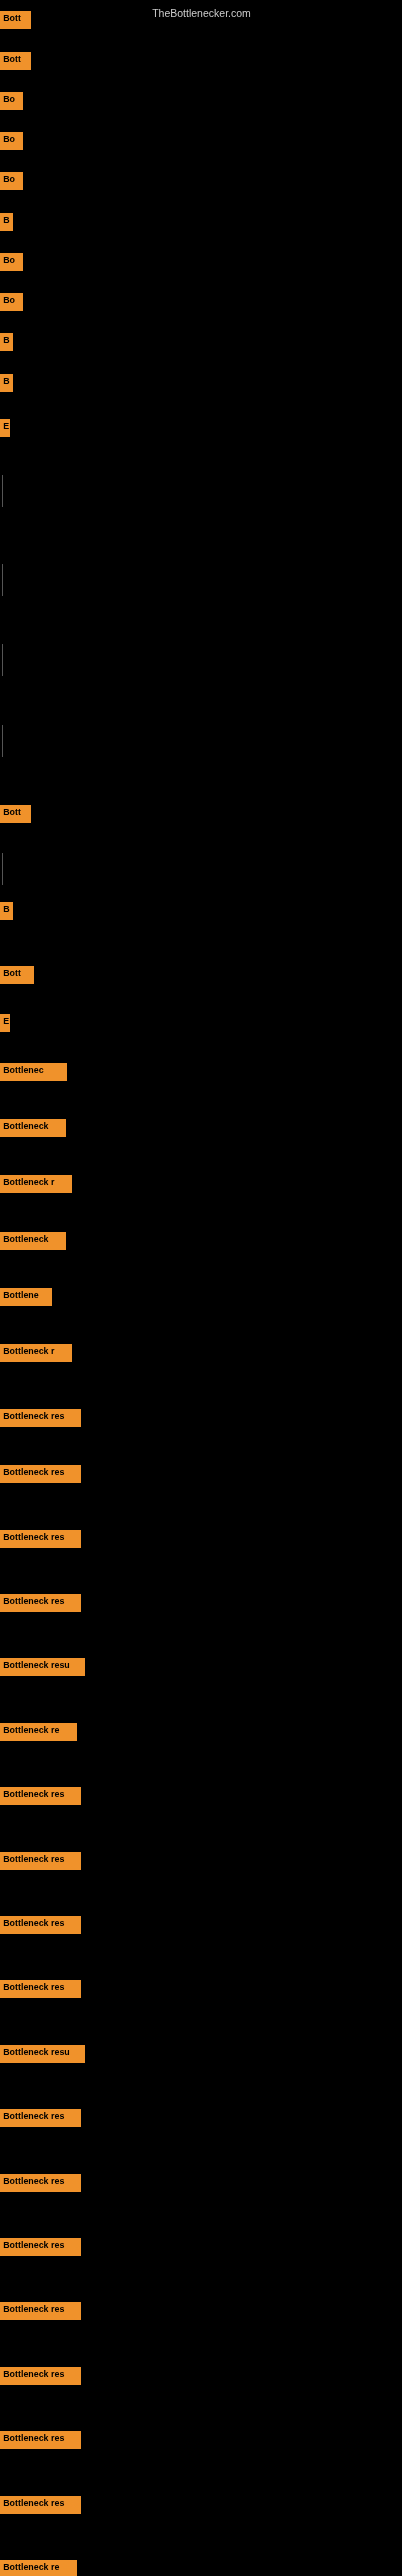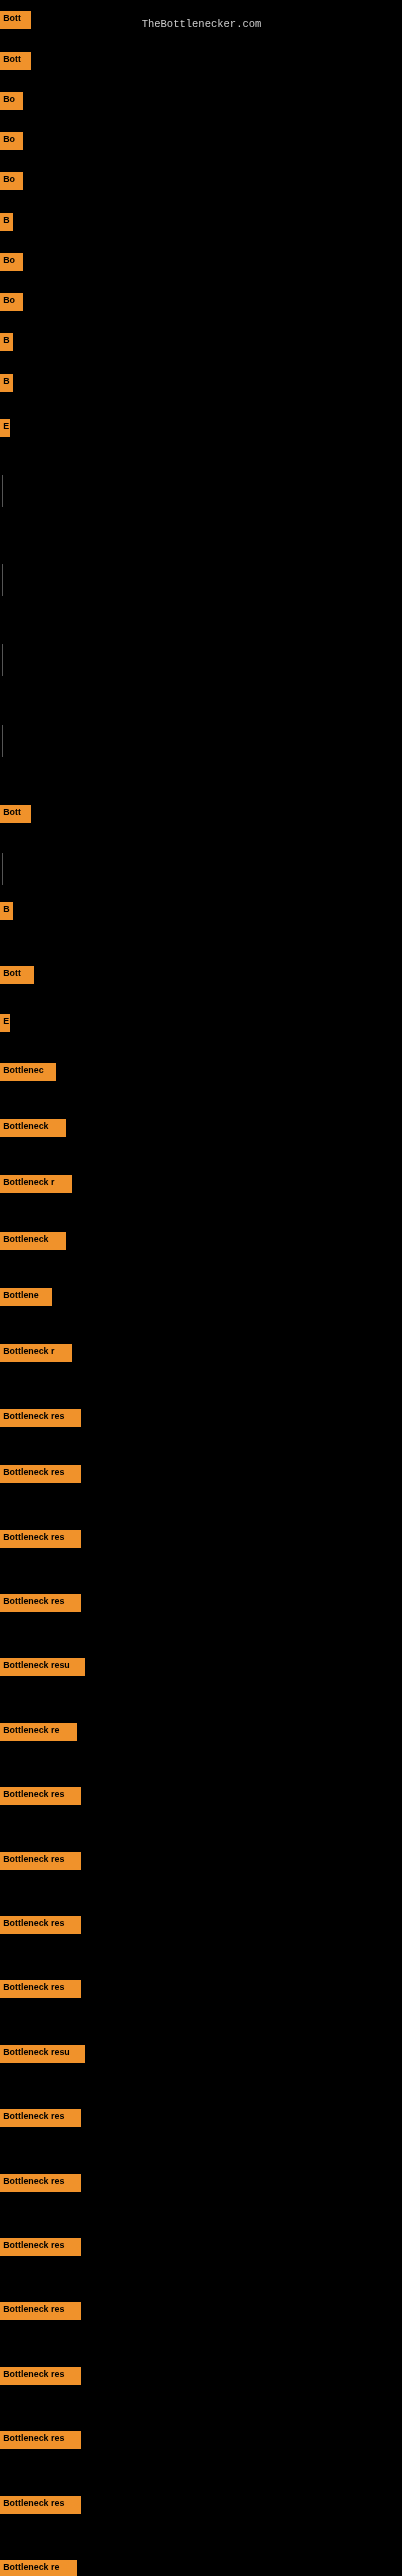--- a/index.html
+++ b/index.html
@@ -6,27 +6,26 @@
     body {
       background-color: #000;
       width: 403px;
       min-height: 2576px;
       font-family: Arial, sans-serif;
       position: relative;
       overflow-x: hidden;
     }
     .site-title {
       position: absolute;
-      top: 18px;
+      top: 7px;
       left: 50%;
       transform: translateX(-50%);
       color: #ccc;
       font-size: 10.5px;
       white-space: nowrap;
-      font-family: Liberation Mono, monospace;
     }
     .orange-label {
       position: absolute;
       background-color: #f0922b;
       color: #000;
       font-size: 8.9px;
       font-weight: bold;
       padding: 1.6px 3.2px;
       white-space: nowrap;
       overflow: hidden;
@@ -56,21 +55,21 @@
     <div class="orange-label" style="top: 419px; left: 0px; width: 9.7px; height: 17.7px;">E</div>
     <div class="vertical-line" style="top: 475px; left: 1.6px; height: 32px;"></div>
     <div class="vertical-line" style="top: 564px; left: 1.6px; height: 32px;"></div>
     <div class="vertical-line" style="top: 644px; left: 1.6px; height: 32px;"></div>
     <div class="vertical-line" style="top: 725px; left: 1.6px; height: 32px;"></div>
     <div class="orange-label" style="top: 805px; left: 0px; width: 31px; height: 17.7px;">Bott</div>
     <div class="vertical-line" style="top: 853px; left: 1.6px; height: 32px;"></div>
     <div class="orange-label" style="top: 902px; left: 0px; width: 13px; height: 17.7px;">B</div>
     <div class="orange-label" style="top: 966px; left: 0px; width: 34px; height: 17.7px;">Bott</div>
     <div class="orange-label" style="top: 1014px; left: 0px; width: 9.7px; height: 17.7px;">E</div>
-    <div class="orange-label" style="top: 1063px; left: 0px; width: 56px; height: 17.7px;">Bottlenec</div>
+    <div class="orange-label" style="top: 1063px; left: 0px; width: 67px; height: 17.7px;">Bottlenec</div>
     <div class="orange-label" style="top: 1119px; left: 0px; width: 66px; height: 17.7px;">Bottleneck</div>
     <div class="orange-label" style="top: 1175px; left: 0px; width: 72px; height: 17.7px;">Bottleneck r</div>
     <div class="orange-label" style="top: 1232px; left: 0px; width: 66px; height: 17.7px;">Bottleneck</div>
     <div class="orange-label" style="top: 1288px; left: 0px; width: 52px; height: 17.7px;">Bottlene</div>
     <div class="orange-label" style="top: 1344px; left: 0px; width: 72px; height: 17.7px;">Bottleneck r</div>
     <div class="orange-label" style="top: 1409px; left: 0px; width: 81px; height: 17.7px;">Bottleneck res</div>
     <div class="orange-label" style="top: 1465px; left: 0px; width: 81px; height: 17.7px;">Bottleneck res</div>
     <div class="orange-label" style="top: 1530px; left: 0px; width: 81px; height: 17.7px;">Bottleneck res</div>
     <div class="orange-label" style="top: 1594px; left: 0px; width: 81px; height: 17.7px;">Bottleneck res</div>
     <div class="orange-label" style="top: 1658px; left: 0px; width: 85px; height: 17.7px;">Bottleneck resu</div>

